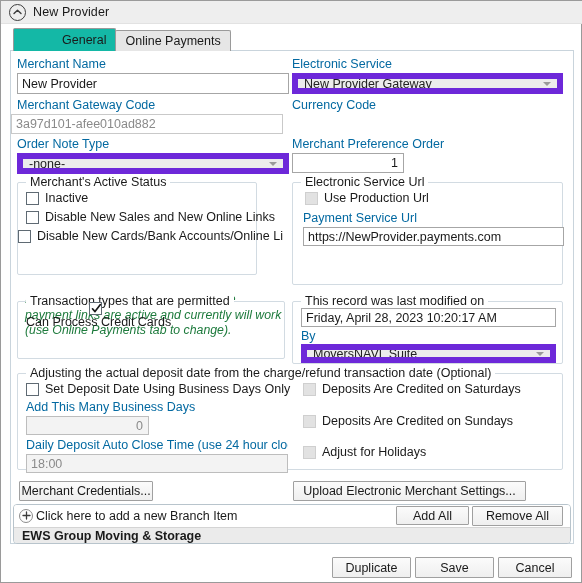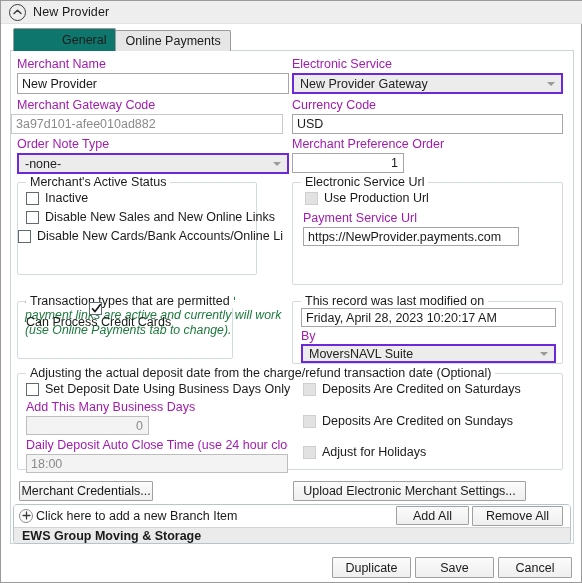--- a/index.html
+++ b/index.html
@@ -52,57 +52,57 @@
     font-size: 12.5px;
     color: #1a1a1a;
     display: flex; align-items: center;
     border: 1px solid #9a9a9a;
     border-bottom: none;
     background: #e6e6e6;
     border-radius: 2px 2px 0 0;
     margin-right: -1px;
   }
   .tab.active {
-    background: #0f766e;
+    background: #14b8a6;
     height: 23px;
     position: relative;
     z-index: 6;
     padding-left: 48px;
   }
   
   #tabpage {
     position: absolute; left: 9px; top: 50px;
     width: 564px; height: 494px;
     border: 1px solid #c9d4dc;
     background: #ffffff;
   }
   
   .lbl {
     position: absolute;
     font-size: 12.5px;
-    color: #a21caf;
+    color: #0369a1;
     white-space: nowrap;
     overflow: hidden;
   }
   .txtbox {
     position: absolute;
     border: 1px solid #a6a6a6;
     background: #ffffff;
     font-size: 12.5px;
     color: #1a1a1a;
     padding: 0 4px;
     display: flex; align-items: center;
     overflow: hidden;
   }
   .txtbox.readonly { color: #8a8a8a; }
   .txtbox.grayfill { background: #f3f3f3; color: #8a8a8a; border-color: #bdbdbd; }
   .txtbox.right { justify-content: flex-end; padding-right: 5px; }
   .combo {
     position: absolute;
-    border: 2px solid #6d28d9;
+    border: 6px solid #6d28d9;
     background: #ececec;
     font-size: 12.5px;
     color: #222222;
     padding: 0 18px 0 6px;
     display: flex; align-items: center;
     overflow: hidden;
   }
   .combo .arrow {
     position: absolute; right: 6px; top: 50%;
     transform: translateY(-50%);
@@ -251,21 +251,21 @@
       </div>
       <div class="cb" style="left:0; top:46px;">
         <span class="box"></span>
         <span>Disable New Cards/Bank Accounts/Online Li</span>
       </div>
     </div>
     <div class="greennote" style="left:14px; top:241px; width:268px;">Merchant is fully active.  Existing online
 payment links are active and currently will work
 (use Online Payments tab to change).</div>
 
-    <div class="group" style="left:6px; top:250px; width:216px; height:58px;">
+    <div class="group" style="left:6px; top:250px; width:268px; height:58px;">
       <span class="gtitle">Transaction types that are permitted</span>
       <div class="cb" style="left:8px; top:0;flex-direction:column;">
         <span class="box">
           <svg width="13" height="13" viewBox="0 0 13 13">
             <path d="M2.5 6.8 L5 9.6 L10.4 2.6" fill="none" stroke="#1a1a1a" stroke-width="1.7" stroke-linecap="round" stroke-linejoin="round"></path>
           </svg>
         </span>
         <span>Can Process Credit Cards</span>
       </div>
     </div>
@@ -298,33 +298,32 @@
       </div>
     </div>
 
     <div class="lbl" style="left:281px; top:6px;">Electronic Service</div>
     <div class="combo" style="left:281px; top:22px; width:271px; height:21px;">
       <span>New Provider Gateway</span>
       <span class="arrow"></span>
     </div>
 
     <div class="lbl" style="left:281px; top:47px;">Currency Code</div>
-    <div class="txtbox" style="left:281px; top:63px; width:271px; height:20px;">USD</div>
 
     <div class="lbl" style="left:281px; top:86px;">Merchant Preference Order</div>
     <div class="txtbox right" style="left:281px; top:102px; width:112px; height:20px;">1</div>
 
     <div class="group" style="left:281px; top:131px; width:271px; height:103px;">
       <span class="gtitle">Electronic Service Url</span>
       <div class="cb disabled" style="left:12px; top:8px;">
         <span class="box"></span>
         <span>Use Production Url</span>
       </div>
       <div class="lbl" style="left:10px; top:28px;">Payment Service Url</div>
-      <div class="txtbox" style="left:10px; top:44px; width:216px; height:19px;">https://NewProvider.payments.com</div>
+      <div class="txtbox" style="left:10px; top:44px; width:261px; height:19px;">https://NewProvider.payments.com</div>
     </div>
 
     <div class="group" style="left:281px; top:250px; width:271px; height:63px;text-align:center;">
       <span class="gtitle">This record was last modified on</span>
       <div class="txtbox" style="left:8px; top:6px; width:255px; height:19px; border-color:#a6a6a6;">Friday, April 28, 2023 10:20:17 AM</div>
       <div class="lbl" style="left:8px; top:27px;">By</div>
       <div class="combo" style="left:8px; top:42px; width:255px; height:19px;">
         <span>MoversNAVL Suite</span>
         <span class="arrow"></span>
       </div>

